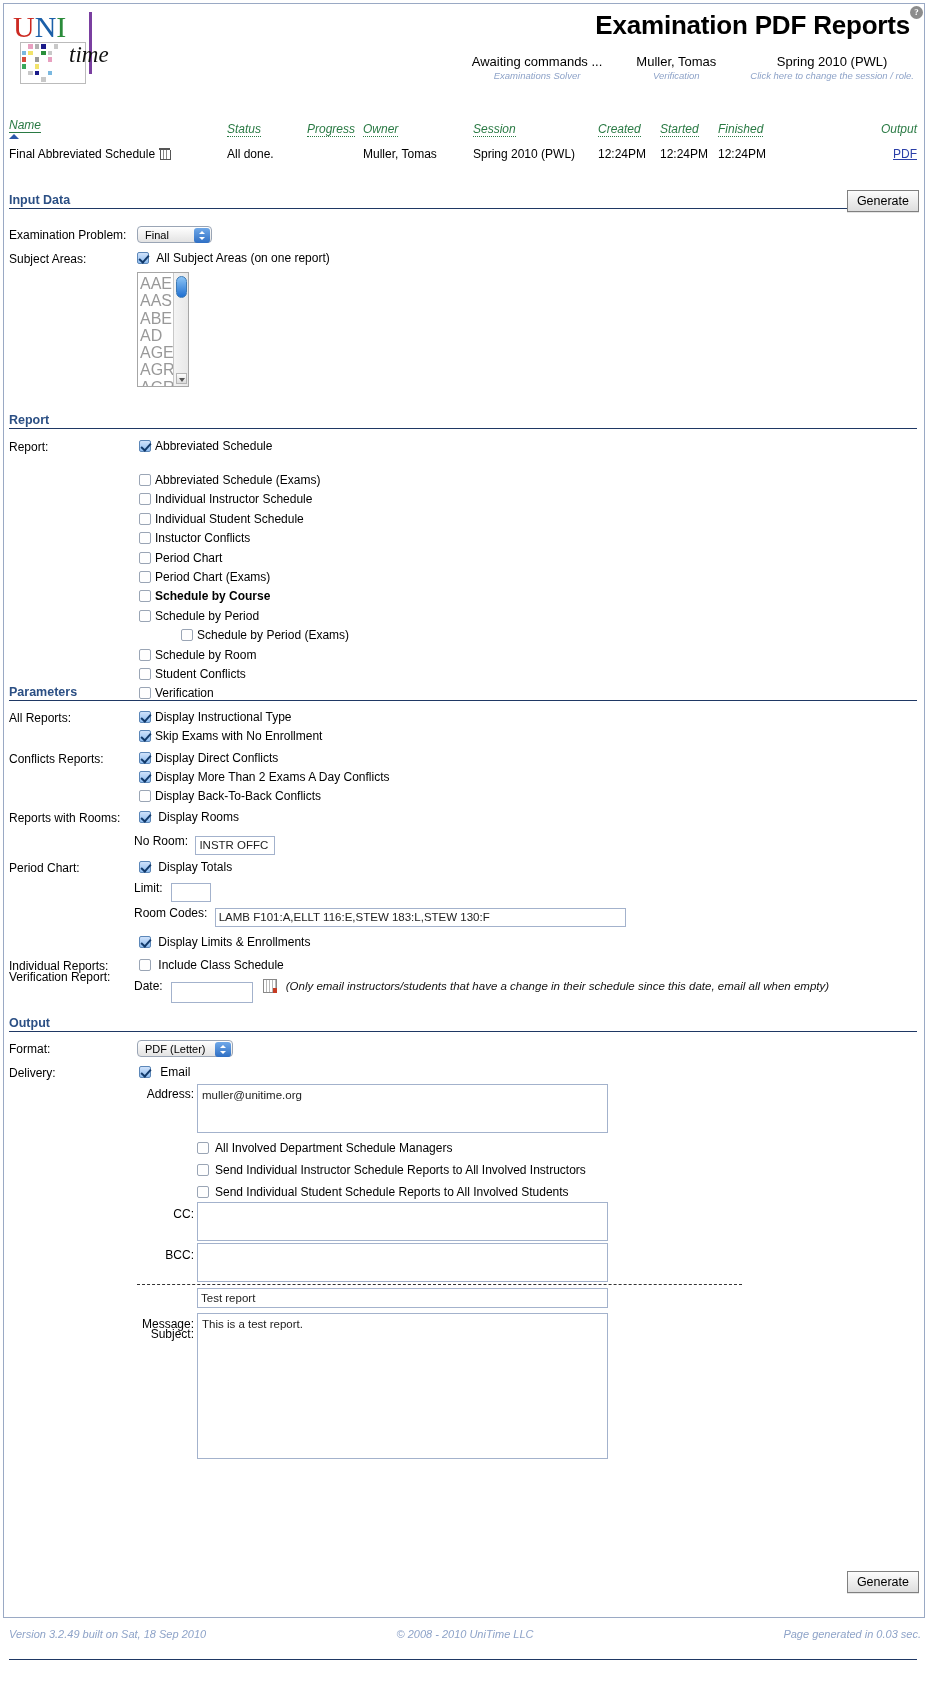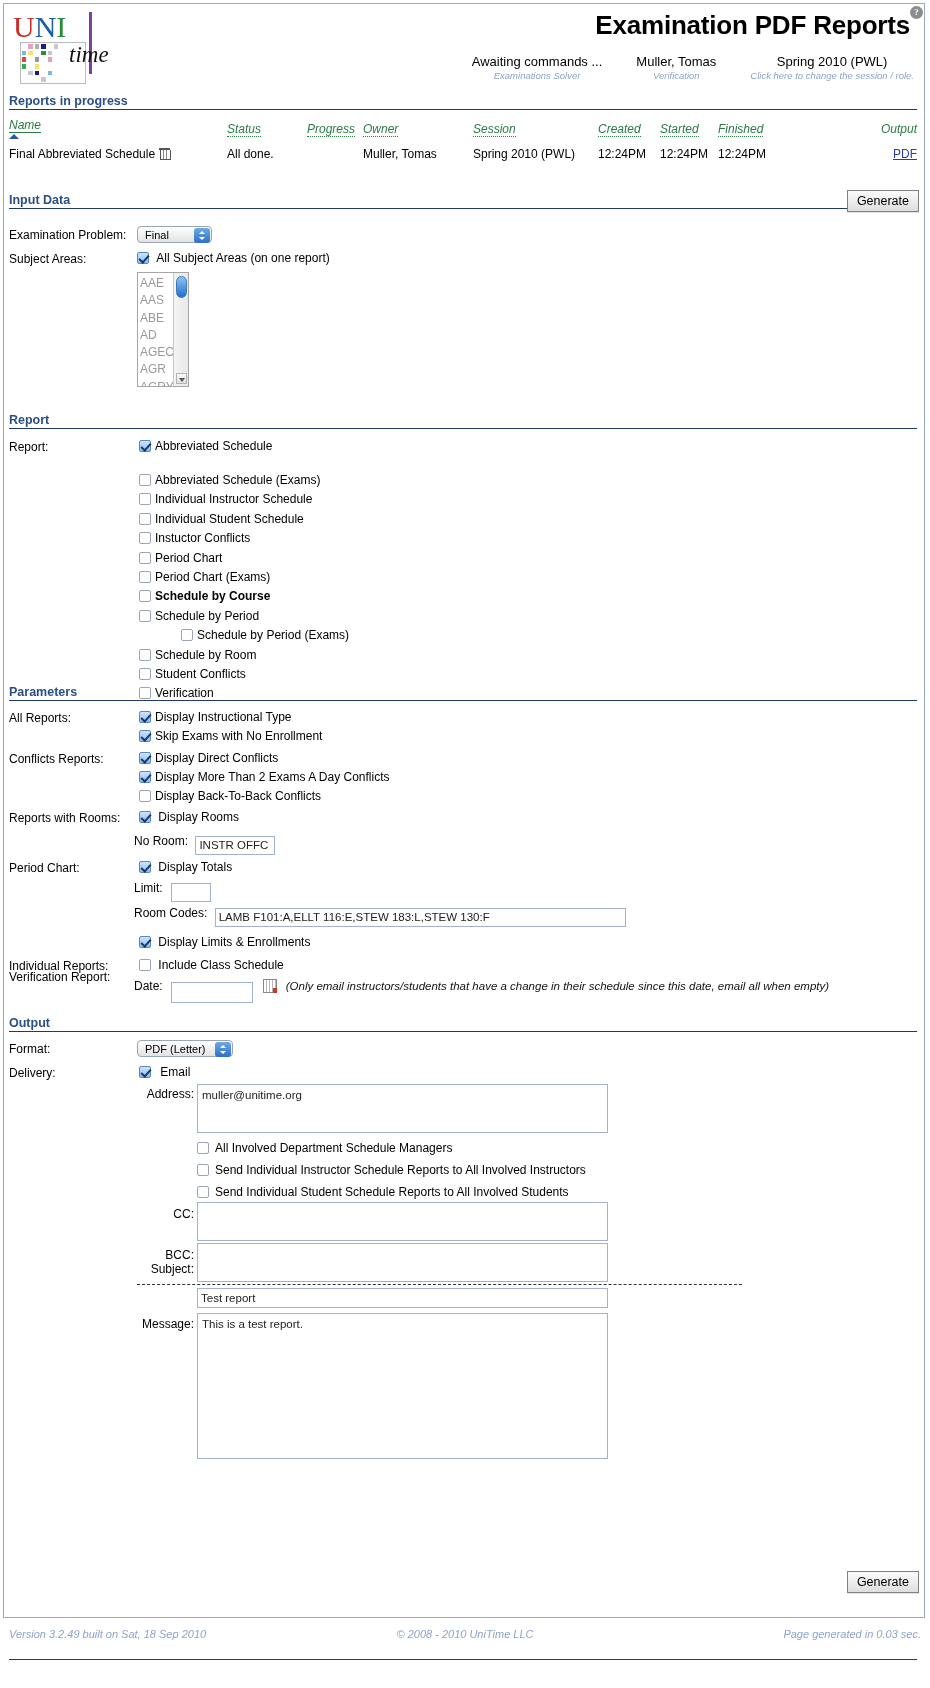--- a/index.html
+++ b/index.html
@@ -246,21 +246,21 @@
   }
 
   
   .listbox {
     position: relative;
     width: 52px;
     border: 1px solid #a6a6a6;
     background: #fff;
     box-sizing: border-box;
     padding: 2px 0 0 2px;
-    font-size: 12px;
+    font-size: 16px;
     color: #999;
     height: 115px;
     overflow: hidden;
   }
   .listbox .item { line-height: 17.3px; }
   .lb-scroll {
     position: absolute;
     right: 0; top: 0;
     width: 15px; height: 100%;
     background: linear-gradient(90deg,#f4f4f4,#e8e8e8);
@@ -458,24 +458,20 @@
         <div class="hdr-main">Muller, Tomas</div>
         <div class="hdr-sub">Verification</div>
       </div>
       <div class="hdr-block">
         <div class="hdr-main">Spring 2010 (PWL)</div>
         <div class="hdr-sub">Click here to change the session / role.</div>
       </div>
     </div>
   </div>
 
-  <div class="sec" style="top:94px;">
-    <div class="sec-title">Reports in progress</div>
-    <div class="sec-rule"></div>
-  </div>
 
   <table class="rip-table">
     <tbody>
         <tr>
       <th class="sorted" style="width:218px;">
         <span class="u">Name</span>
         <span class="sort-arrow"></span>
       </th>
       <th style="width:80px;"><span class="u">Status</span></th>
       <th style="width:56px;"><span class="u">Progress</span></th>
@@ -673,21 +669,21 @@
   </div>
   <textarea class="tin" style="position: absolute; left: 197px; top: 1202px; width: 411px; height: 39px;"></textarea>
 
   <div style="position:absolute; left:134px; top:1248px;">
     <span style="display:inline-block; width:60px; text-align:right;">BCC:</span>
   </div>
   <textarea class="tin" style="position: absolute; left: 197px; top: 1243px; width: 411px; height: 39px;"></textarea>
 
   <div class="dashed-sep" style="top:1284px;"></div>
 
-  <div style="position:absolute; left:134px; top:1262px;">
+  <div style="position:absolute; left:134px; top:1327px;">
     <span style="display:inline-block; width:60px; text-align:right;">Subject:</span>
   </div>
   <input class="tin" type="text" style="position: absolute; left: 197px; top: 1288px; width: 411px; height: 20px;" value="Test report">
 
   <div style="position:absolute; left:134px; top:1317px;">
     <span style="display:inline-block; width:60px; text-align:right;">Message:</span>
   </div>
   <textarea class="tin" style="position: absolute; left: 197px; top: 1313px; width: 411px; height: 146px;">This is a test report.</textarea>
 
   <div style="position:absolute; left:9px; top:1659px; width:908px; border-bottom:1px solid #1f3864;"></div>

